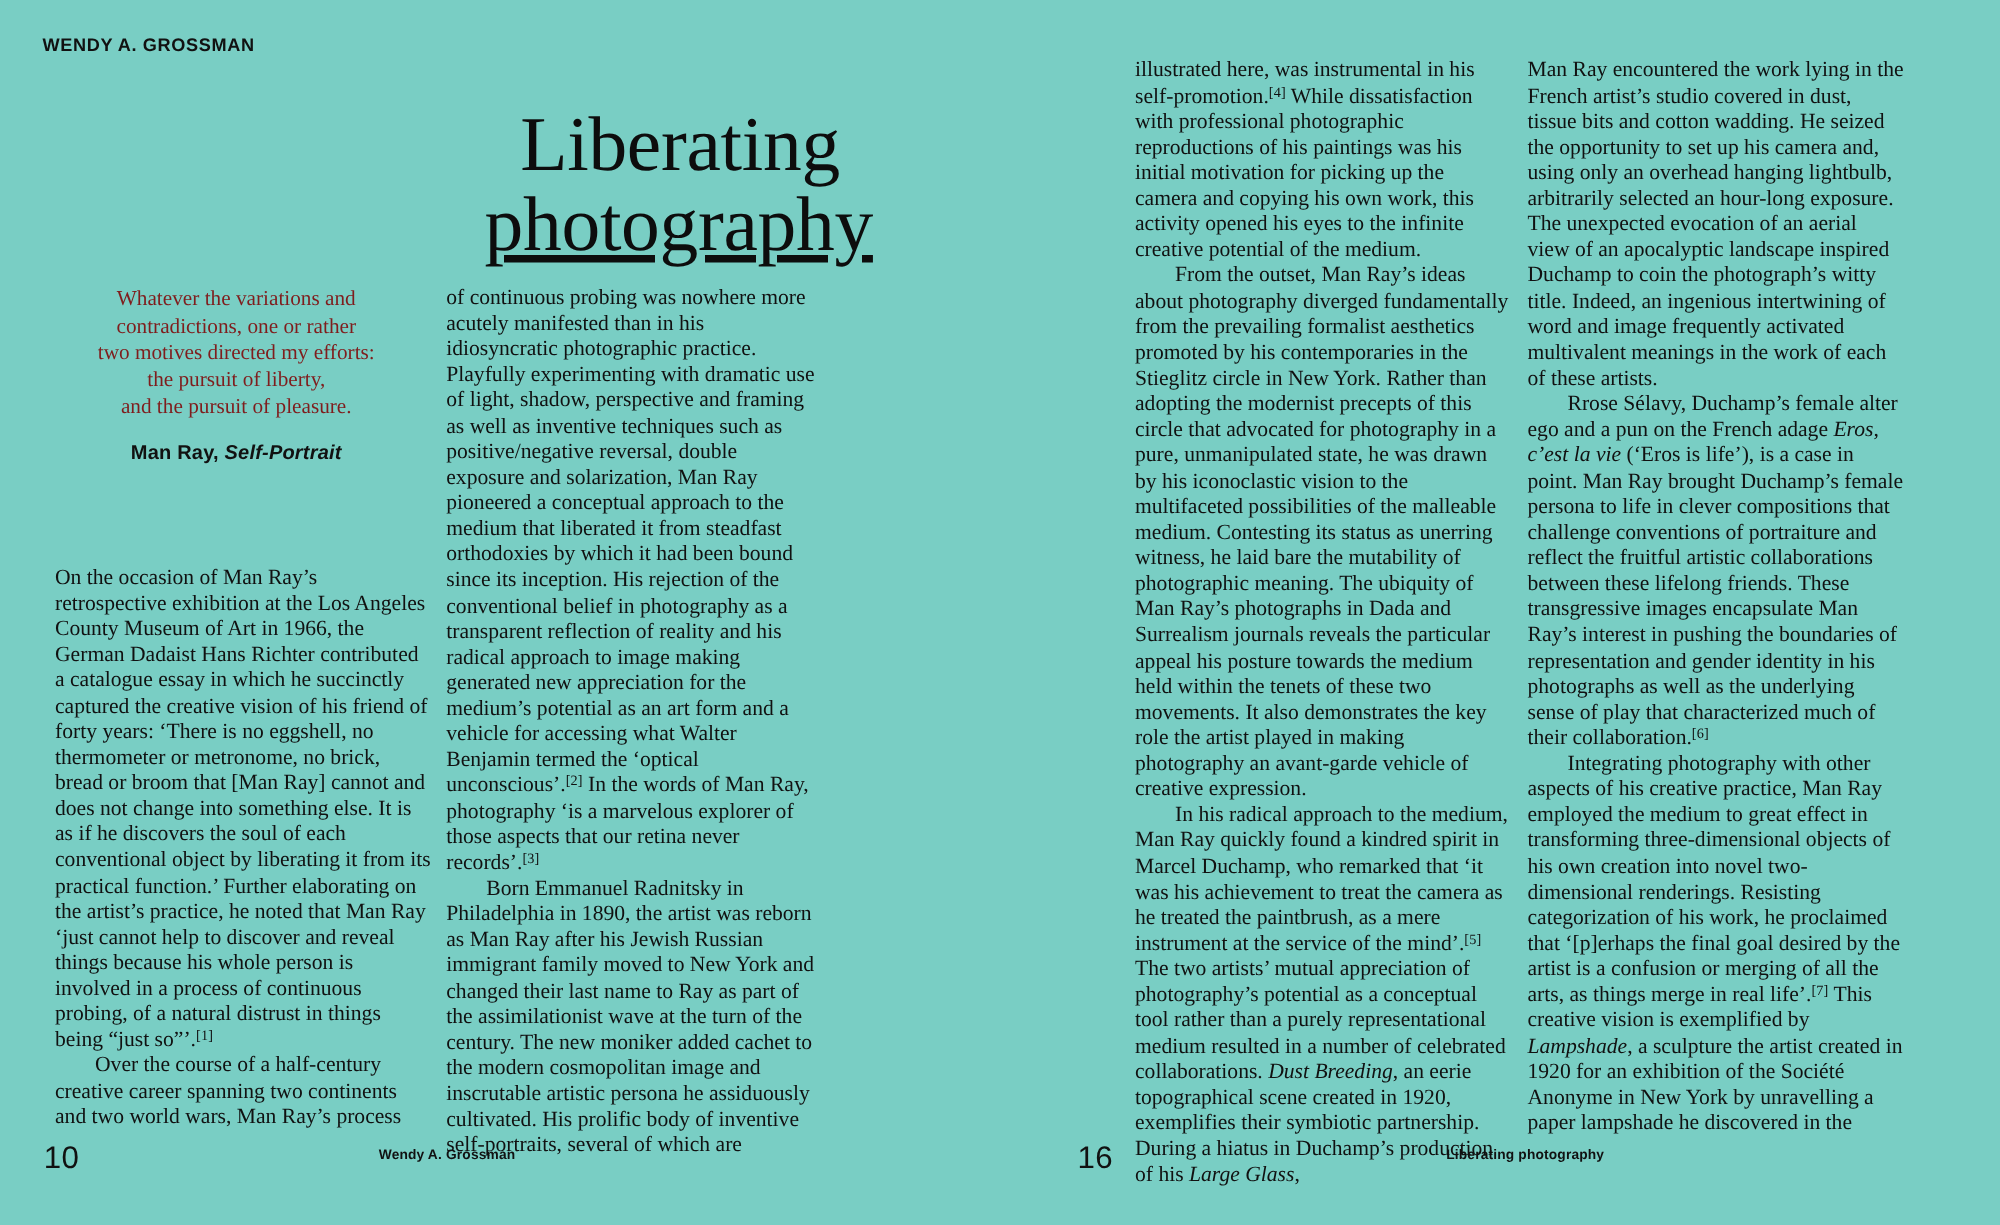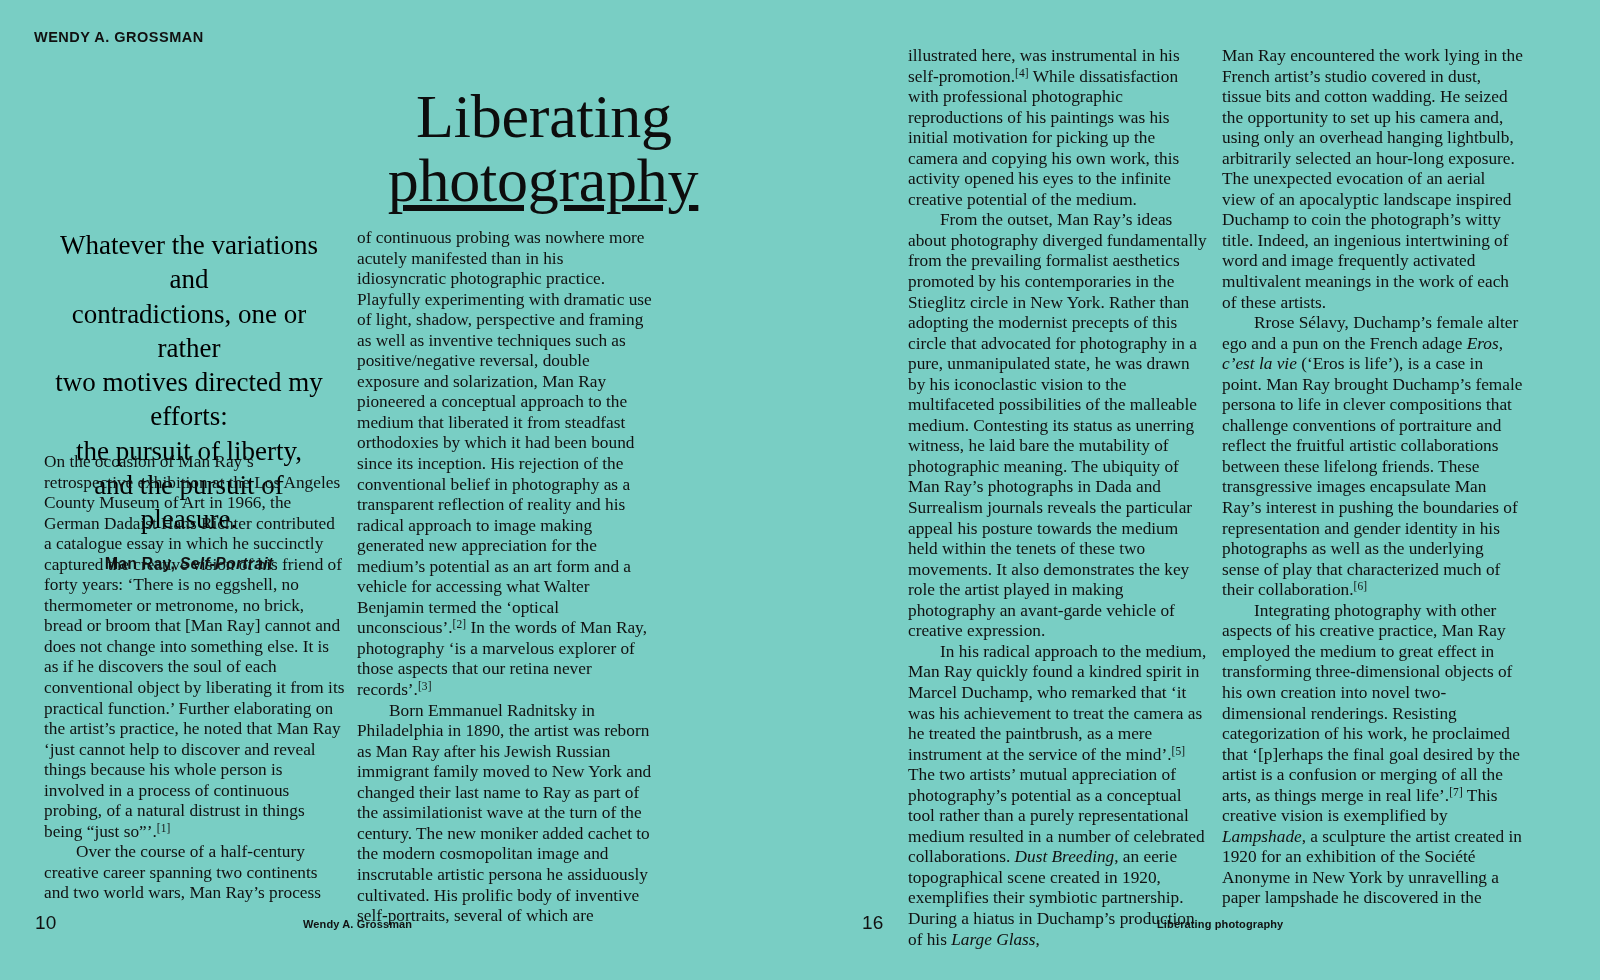--- a/index.html
+++ b/index.html
@@ -57,23 +57,23 @@
   
   .pullquote {
     position: absolute;
     left: 44px;
     top: 228px;
     width: 290px;
     text-align: center;
   }
   .pullquote .pq-text {
     font-family: "Liberation Serif", serif;
-    font-size: 27px;
+    font-size: 17px;
     line-height: 1.27;
-    color: #000000;
+    color: #7f1d1d;
   }
   .pullquote .pq-text .pq-line { display: block; }
   .pullquote .pq-attrib {
     margin-top: 18px;
     font-family: "Liberation Sans", sans-serif;
     font-size: 16px;
     font-weight: 700;
     letter-spacing: 0.01em;
     color: #111111;
   }
@@ -106,21 +106,21 @@
     font-size: 0.66em;
     vertical-align: 0.42em;
     line-height: 0;
     letter-spacing: 0.01em;
   }
 
   
   .folio {
     position: absolute;
     font-family: "Liberation Sans", sans-serif;
-    font-size: 19px;
+    font-size: 25px;
     font-weight: 400;
     color: #111111;
     letter-spacing: 0.01em;
   }
   .folio-left  { left: 35px;  top: 912px; }
   .folio-right { left: 862px; top: 912px; }
 
   .runhead {
     position: absolute;
     font-family: "Liberation Sans", sans-serif;

